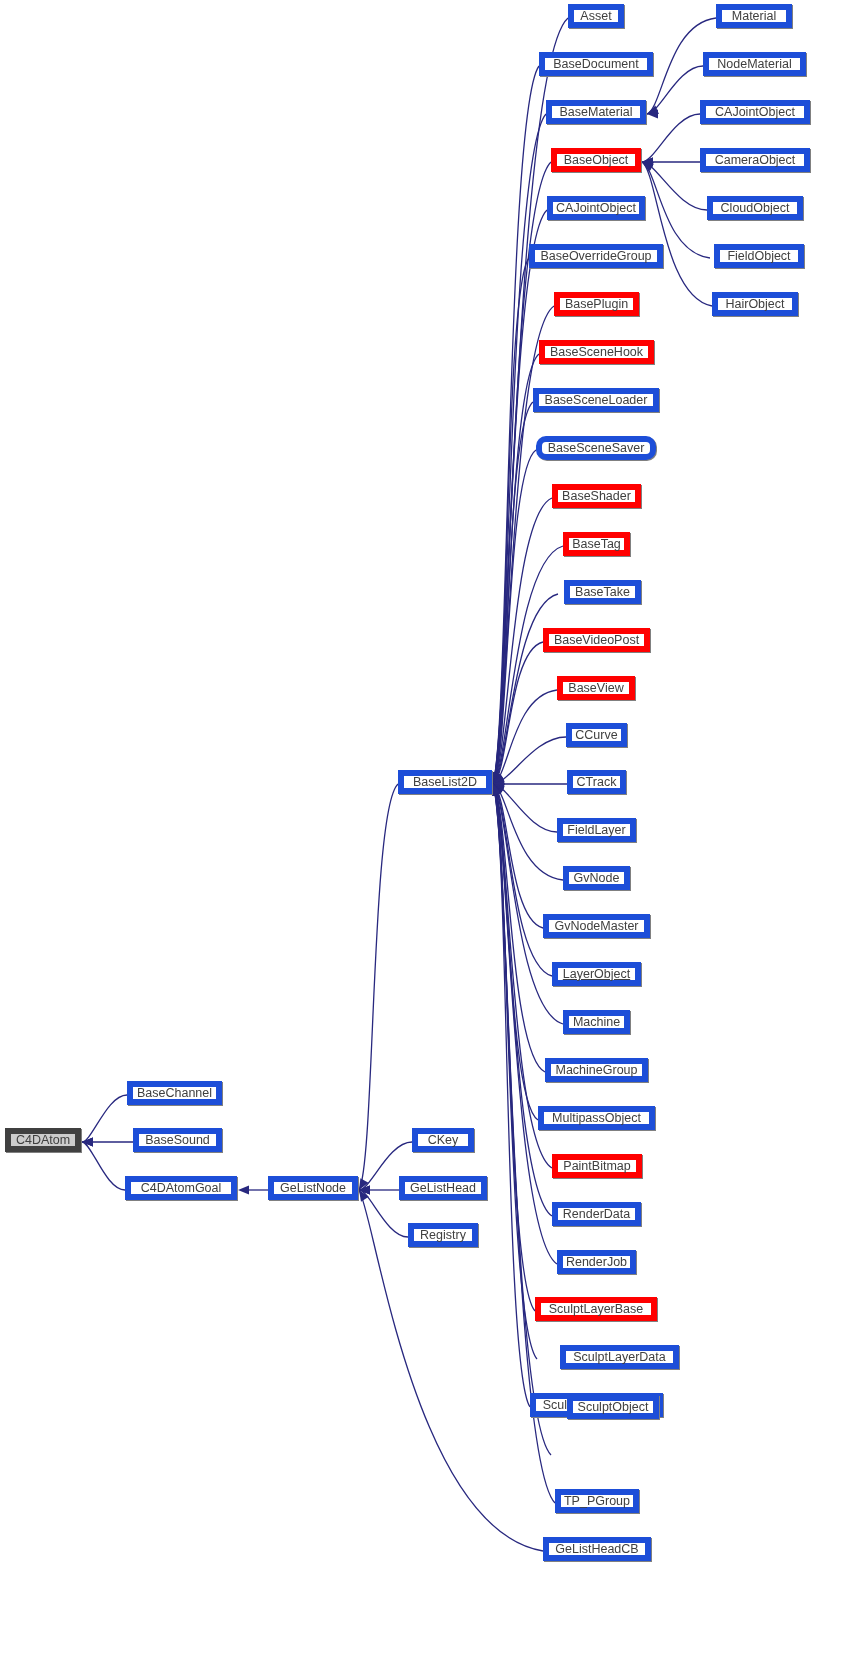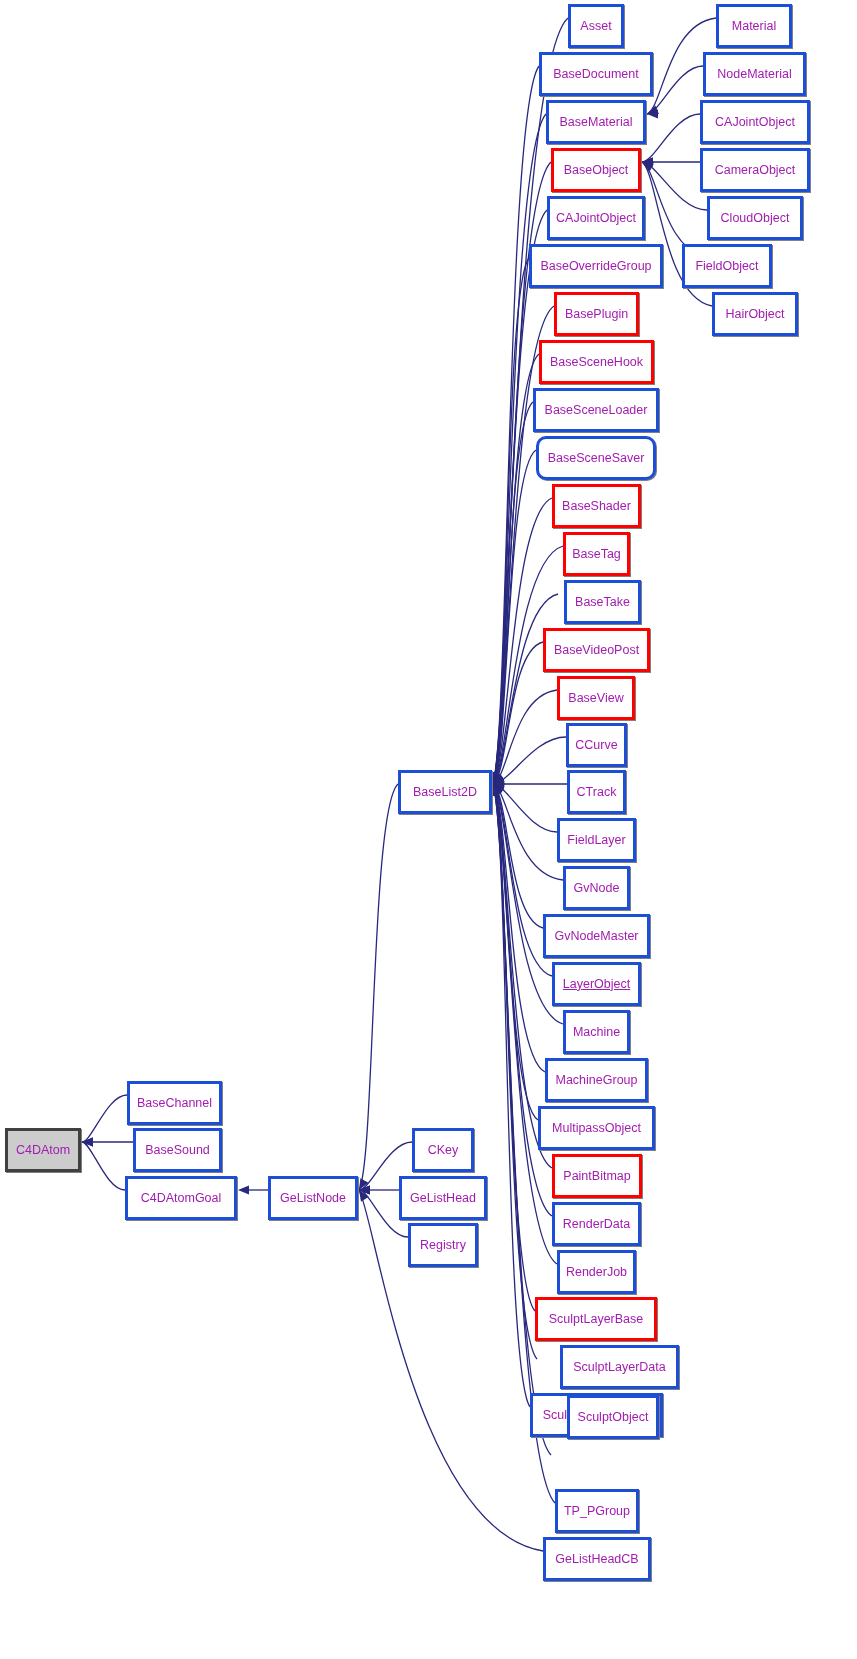--- a/index.html
+++ b/index.html
@@ -1,21 +1,21 @@
 <!DOCTYPE html>
 <html><head>
 <meta charset="utf-8">
 <style>
   html,body{margin:0;padding:0;background:#ffffff;}
   body{font-family:"Liberation Sans",sans-serif;}
   #diagram{position:relative;width:857px;height:1659px;background:#fff;overflow:hidden;}
   #edges{position:absolute;left:0;top:0;width:857px;height:1659px;pointer-events:none;}
   .node{position:absolute;box-sizing:border-box;display:flex;align-items:center;justify-content:center;
-        background:#ffffff;border:3px solid #1d4ed8;height:44px;
-        font-size:12.5px;color:#a21caf;white-space:nowrap;line-height:1;
+        background:#ffffff;border:6px solid #1d4ed8;height:24px;
+        font-size:12.5px;color:#404040;white-space:nowrap;line-height:1;
         box-shadow:1px 1px 0 0 #808080;}
   .node.red{border-color:#ff0000;}
   .node.root{background:#cccccc;border-color:#404040;}
   .node span{pointer-events:none;}
 </style>
 </head>
 <body>
 
 <div id="diagram">
   <svg id="edges" viewBox="0 0 857 1659">
@@ -250,19 +250,19 @@
     </div>
     <div class="node" style="left: 700px; top: 100px; width: 110px;">
       <span>CAJointObject</span>
     </div>
     <div class="node" style="left: 700px; top: 148px; width: 110px;">
       <span>CameraObject</span>
     </div>
     <div class="node" style="left: 707px; top: 196px; width: 96px;">
       <span>CloudObject</span>
     </div>
-    <div class="node" style="left: 682px; top: 244px; width: 90px;">
+    <div class="node" style="left: 714px; top: 244px; width: 90px;">
       <span>FieldObject</span>
     </div>
     <div class="node" style="left: 712px; top: 292px; width: 86px;">
       <span>HairObject</span>
     </div>
   </div>
 
 </body></html>

